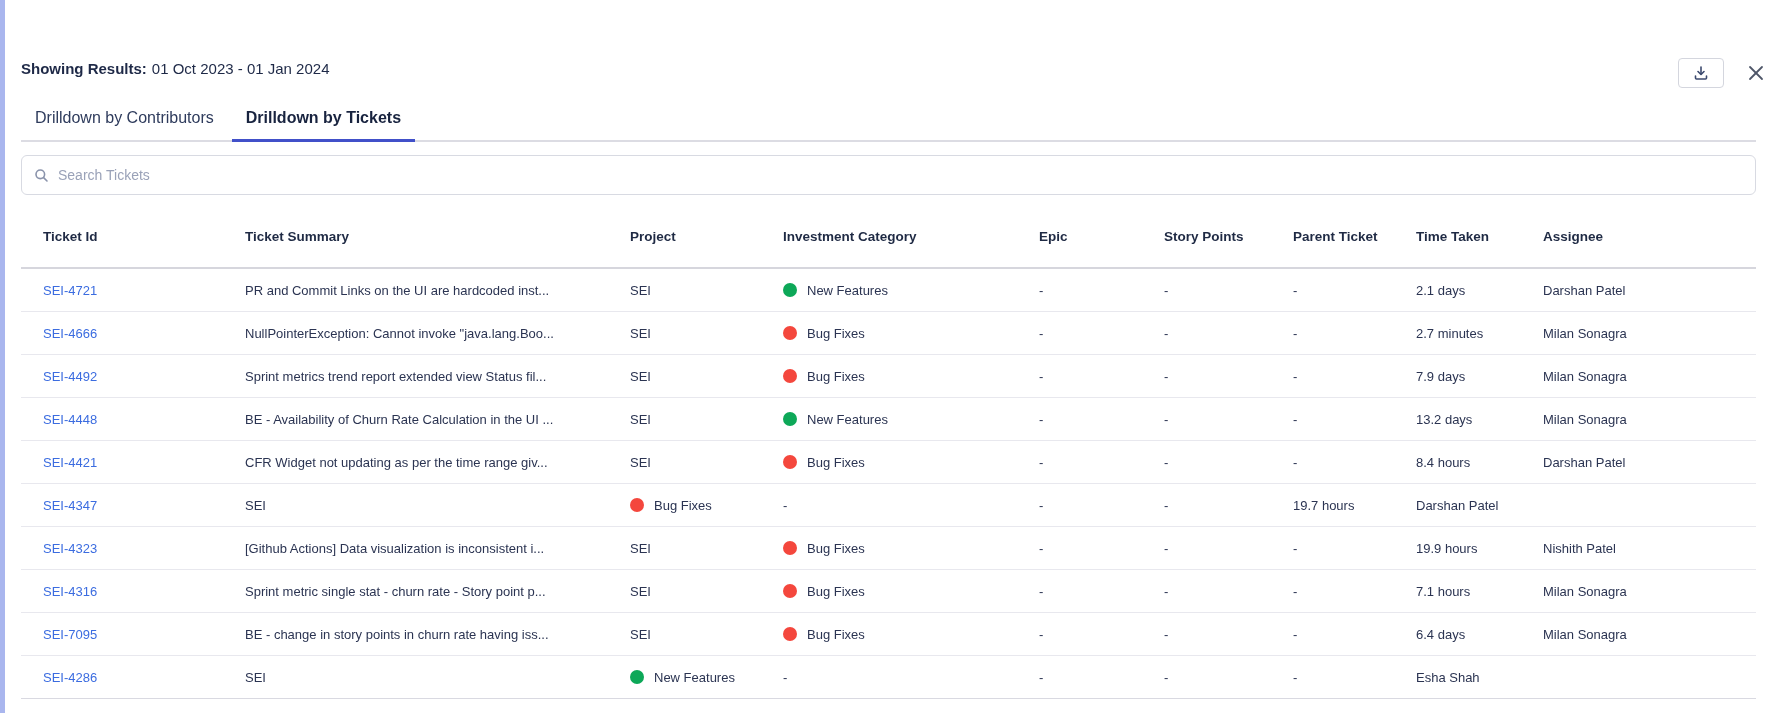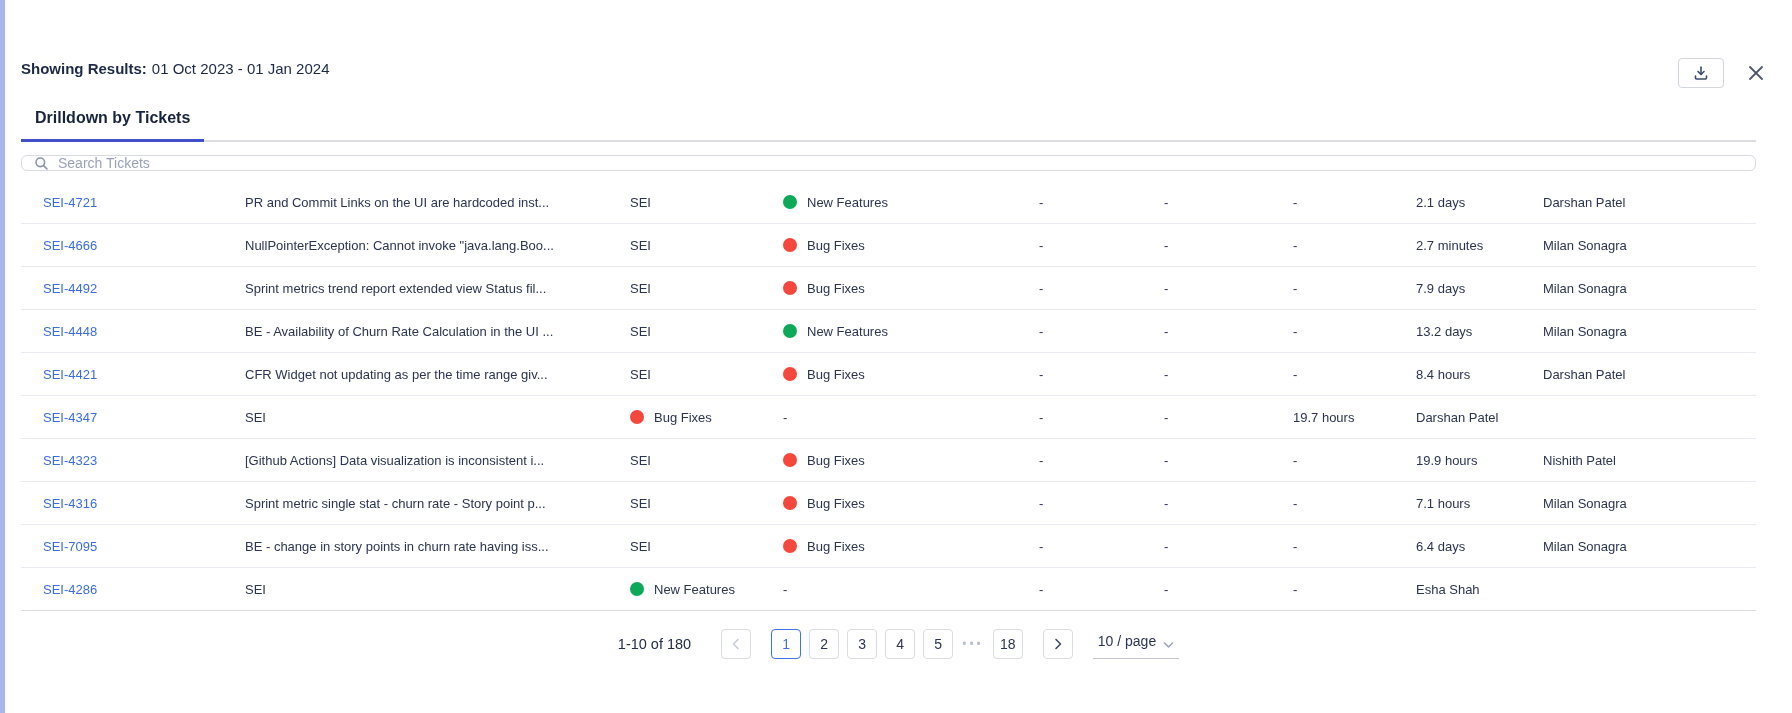--- a/index.html
+++ b/index.html
@@ -23,21 +23,21 @@
   .dl-btn { width:46px; height:30px; border:1px solid #d4d6de; border-radius:4px; background:#fff; display:flex; align-items:center; justify-content:center; cursor:pointer; padding:0; }
   .close-btn { background:none; border:none; padding:2px; cursor:pointer; display:flex; align-items:center; }
 
   
   .tabs { display:flex; gap:4px; margin:21px 36px 0 16px; border-bottom:2px solid #dcdce3; }
   .tab { font-size:16px; padding:0 14px 13px 14px; color:#2e3b5c; position:relative; cursor:pointer; white-space:nowrap; }
   .tab.active { font-weight:700; color:#18233f; }
   .tab.active::after { content:""; position:absolute; left:0; right:0; bottom:-2px; height:3px; background:#4150c9; }
 
   
-  .search { margin:13px 36px 0 16px; height:16px; border:1px solid #d8dae2; border-radius:6px; display:flex; align-items:center; padding:0 12px; gap:9px; background:#fff; }
+  .search { margin:13px 36px 0 16px; height:40px; border:1px solid #d8dae2; border-radius:6px; display:flex; align-items:center; padding:0 12px; gap:9px; background:#fff; }
   .search input { border:none; outline:none; flex:1; font-size:14px; color:#2b3452; font-family:inherit; background:transparent; padding:0; }
   .search input::placeholder { color:#9aa2b8; }
 
   
   .table { margin:10px 36px 0 16px; }
   .grid { display:grid; grid-template-columns:202px 385px 153px 256px 125px 129px 123px 127px minmax(0,1fr); align-items:center; padding-left:22px; }
   .thead { height:64px; border-bottom:2px solid #d6d6dd; font-weight:700; font-size:13.5px; color:#1f2a44; }
   .trow { height:43px; border-bottom:1px solid #e8e8ee; font-size:13px; color:#2b3452; }
   .trow:last-child { border-bottom-color:#d9d9e1; }
   .cell { overflow:hidden; white-space:nowrap; text-overflow:ellipsis; padding-right:14px; }
@@ -74,32 +74,44 @@
     <button class="close-btn">
       <svg width="20" height="20" viewBox="0 0 20 20" fill="none" stroke="#4e5668" stroke-width="1.8" stroke-linecap="round">
         <path d="M4 4L16 16"></path>
           <path d="M16 4L4 16"></path>
       </svg>
     </button>
   </div>
 </div>
 
 <div class="tabs">
+  <div class="tab">Drilldown by Contributors</div>
   <div class="tab active">Drilldown by Tickets</div>
 </div>
 
 <div class="search">
   <svg width="15" height="15" viewBox="0 0 15 15" fill="none" stroke="#8a93ab" stroke-width="1.6" stroke-linecap="round">
     <circle cx="6.3" cy="6.3" r="4.3"></circle>
       <path d="M9.6 9.6L13 13"></path>
   </svg>
   <input type="text" placeholder="Search Tickets" style="">
 </div>
 
 <div class="table">
+  <div class="grid thead">
+    <div class="cell">Ticket Id</div>
+    <div class="cell">Ticket Summary</div>
+    <div class="cell">Project</div>
+    <div class="cell">Investment Category</div>
+    <div class="cell">Epic</div>
+    <div class="cell">Story Points</div>
+    <div class="cell">Parent Ticket</div>
+    <div class="cell">Time Taken</div>
+    <div class="cell">Assignee</div>
+  </div>
   <div>
       <div class="grid trow">
         <div class="cell"><span class="ticket-link">SEI-4721</span></div>
         <div class="cell">PR and Commit Links on the UI are hardcoded inst...</div>
         <div class="cell">SEI</div>
         <div class="cell cat-cell">
           <span class="dot" style="background: rgb(13, 168, 88);"></span>
           <span>New Features</span>
         </div>
         <div class="cell">-</div>

